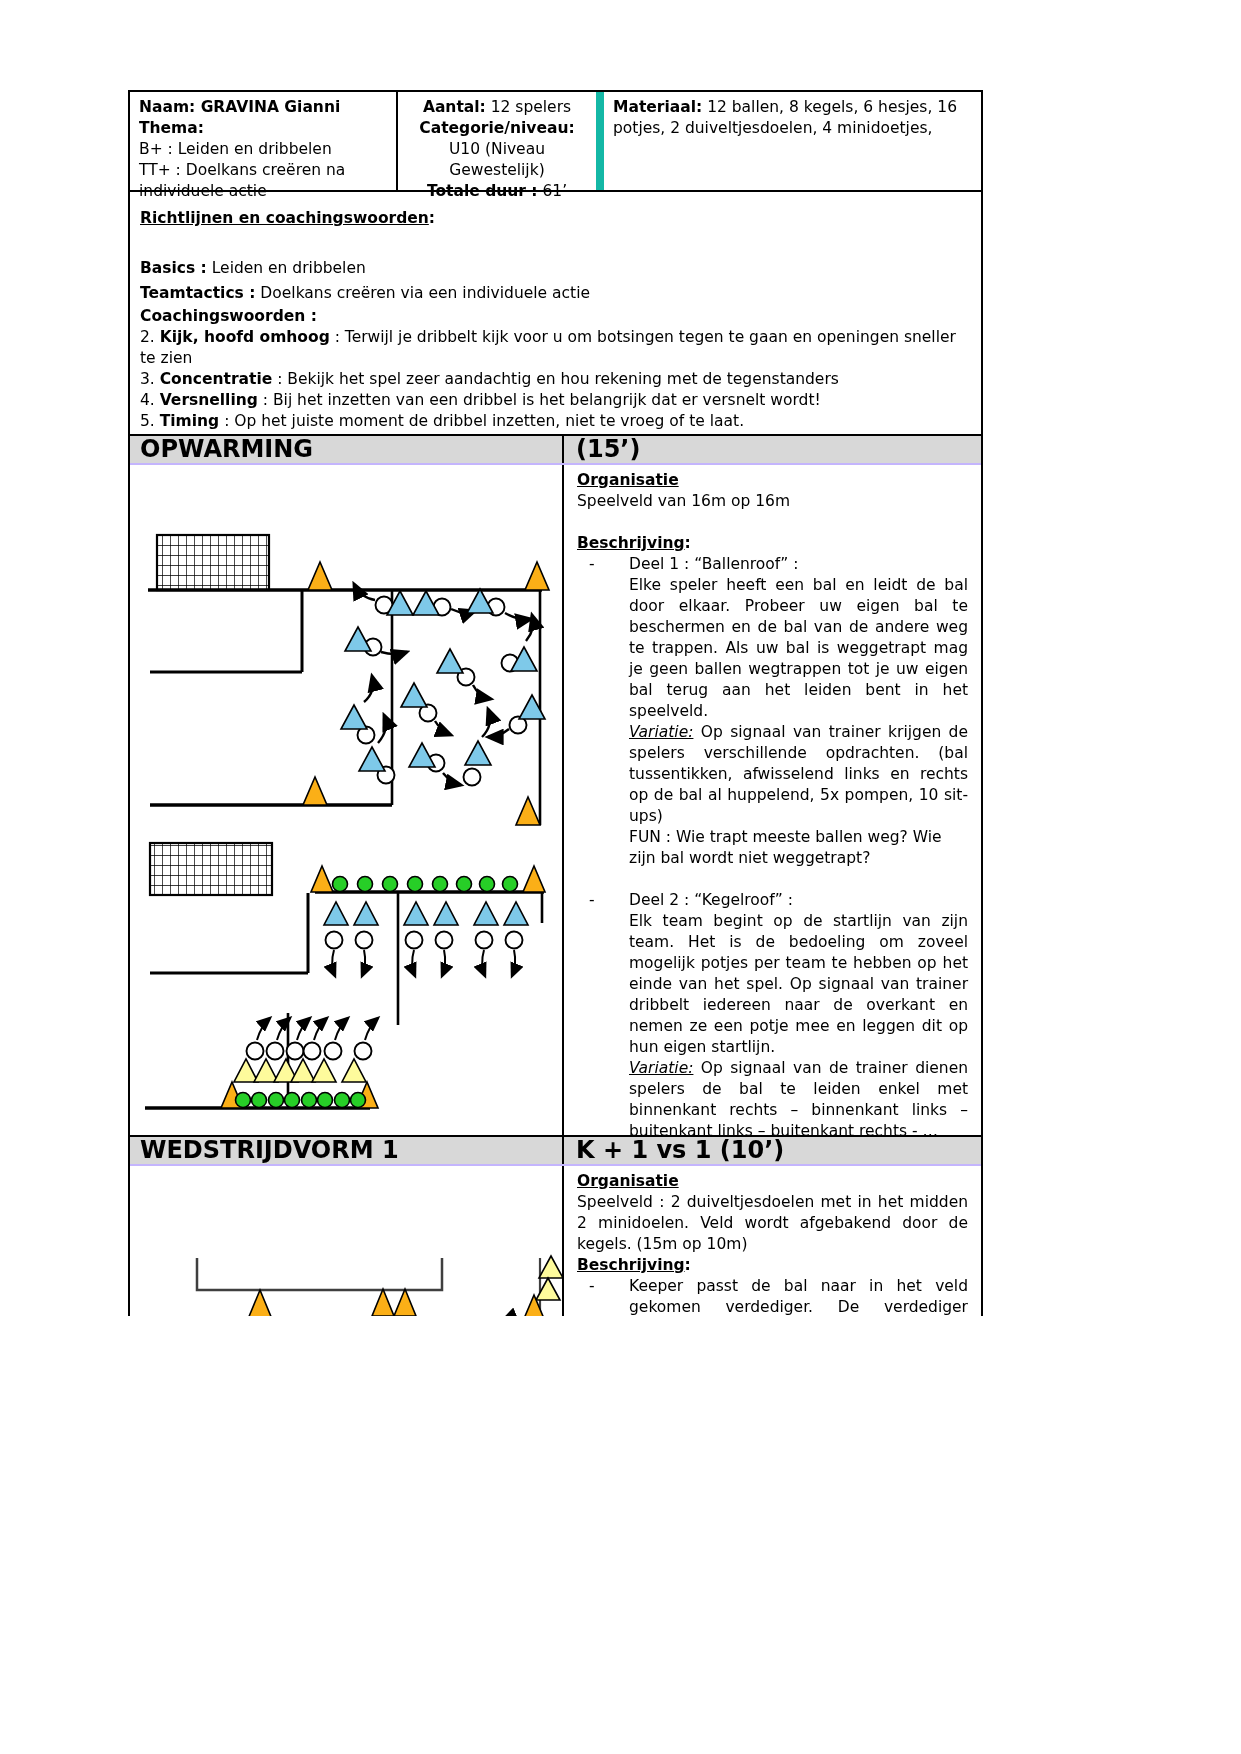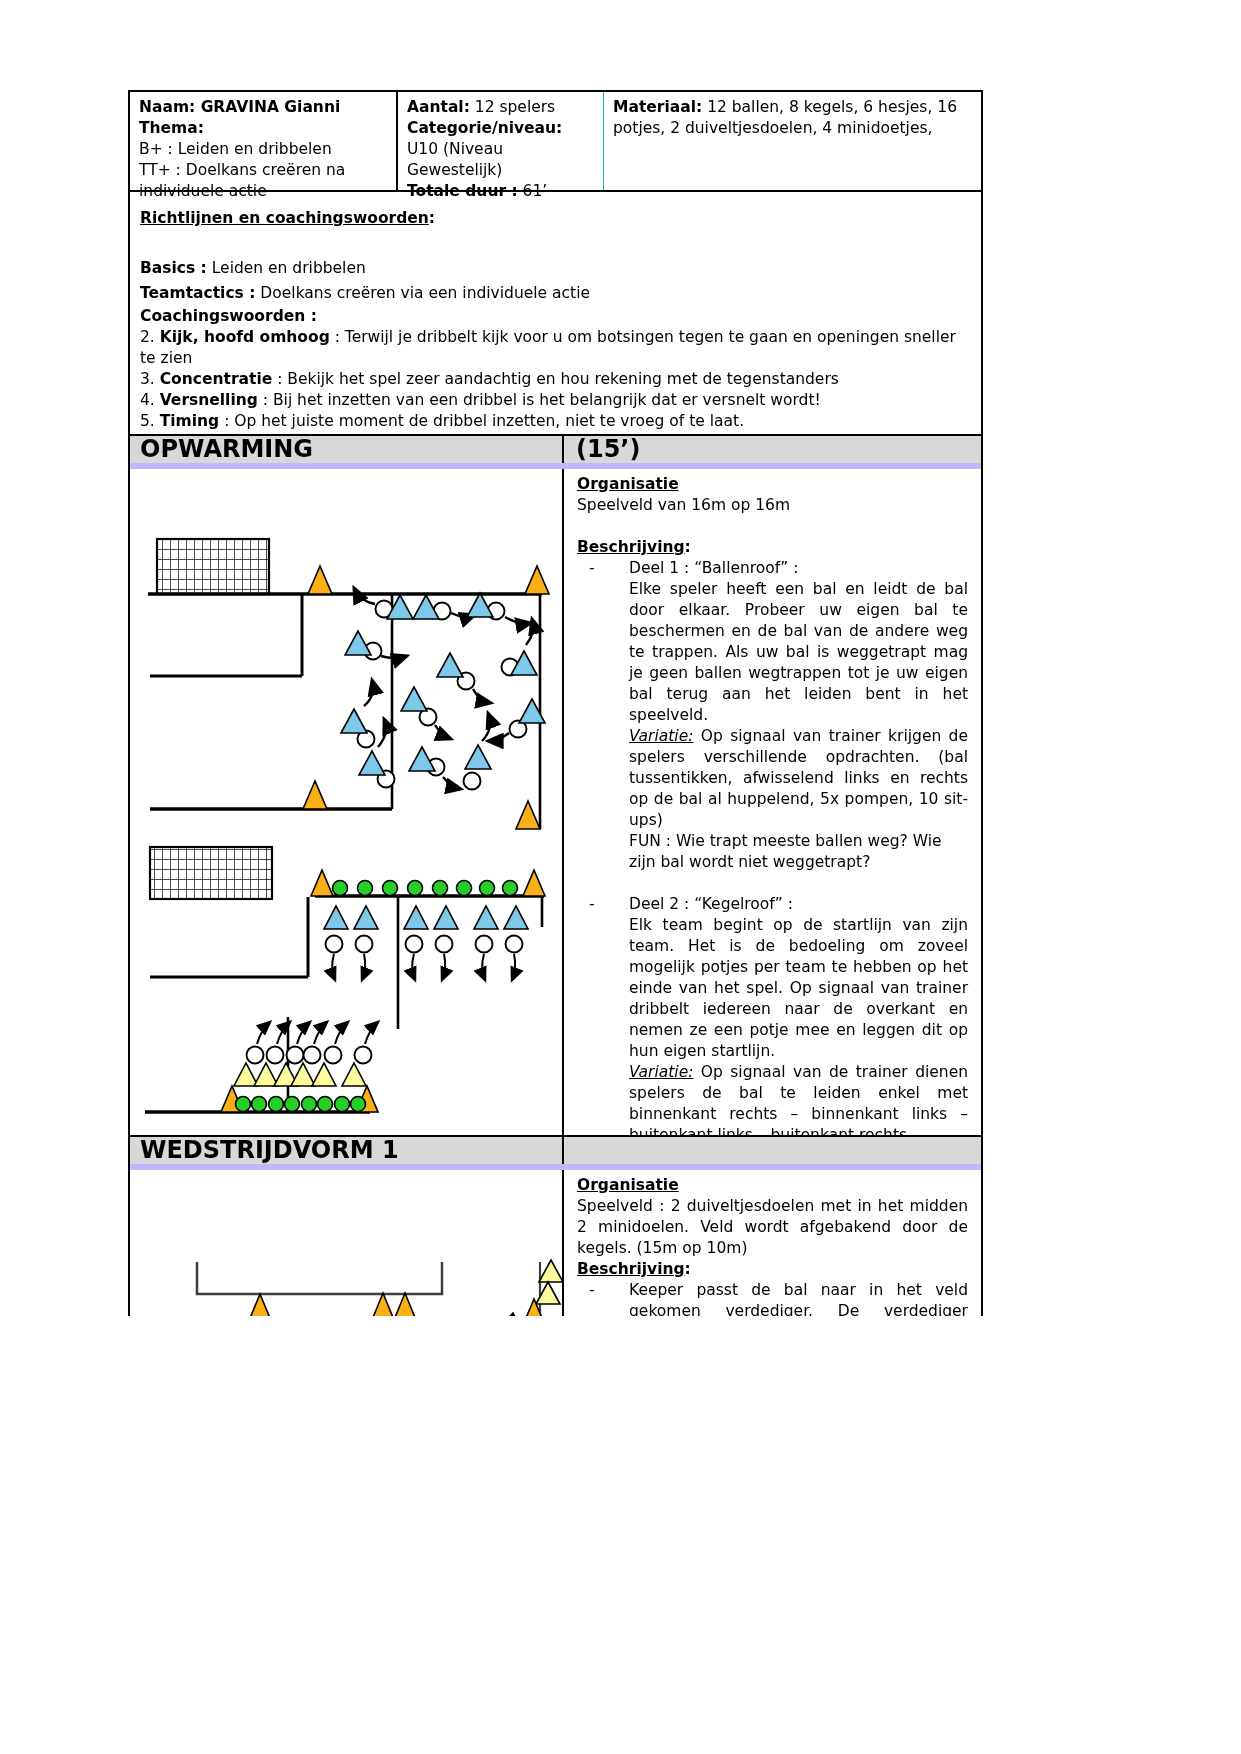--- a/index.html
+++ b/index.html
@@ -9,32 +9,32 @@
   *{box-sizing:border-box;}
   .row{display:flex;}
   .b{font-weight:bold;}
   .u{text-decoration:underline;}
   .iu{font-style:italic;text-decoration:underline;}
   .j{text-align:justify;}
   
   .row-head{height:98px;}
   .hc{padding:5px 9px;line-height:21px;}
   .hc1{width:268px;border-right:2px solid #000;}
-  .hc2{width:206px;border-right:1px solid #14b8a6;}
+  .hc2{width:206px;border-right:8px solid #14b8a6;text-align:center;}
   .hc3{flex:1;}
   
   .row-richt{height:244px;border-top:2px solid #000;padding:16px 10px;line-height:21px;overflow:hidden;}
   .gap8{height:8px;}.gap4{height:4px;}.gap2{height:2px;}
   
   .secbar{height:29px;background:#d8d8d8;border-top:2px solid #000;display:flex;
           font-weight:bold;font-size:24px;line-height:26px;}
   .secbar .left{width:434px;border-right:2px solid #000;padding:0 0 0 10px;}
   .secbar .right{flex:1;padding:0 0 0 12px;border-radius:11px;}
   
-  .secbody{display:flex;border-top:6px solid #c4b5fd;justify-content:flex-end;}
+  .secbody{display:flex;border-top:2px solid #c4b5fd;justify-content:flex-end;}
   .body1{height:672px;}
   .body2{height:424px;}
   .dcell{width:434px;border-right:2px solid #000;position:relative;overflow:hidden;}
   .tcell{flex:1;padding:5px 13px 0 13px;line-height:21px;overflow:hidden;}
   .blank{height:21px;}
   .bi{position:relative;padding-left:52px;}
   .bi .dash{position:absolute;left:12px;top:0;}
   
   svg{display:block;}
   .tb{fill:#7ec9e9;stroke:#000;stroke-width:1.6;}
@@ -318,20 +318,21 @@
           <div>Deel 2 : “Kegelroof” :</div>
           <div class="j">Elk team begint op de startlijn van zijn team. Het is de bedoeling om zoveel mogelijk potjes per team te hebben op het einde van het spel. Op signaal van trainer dribbelt iedereen naar de overkant en nemen ze een potje mee en leggen dit op hun eigen startlijn.</div>
           <div class="j"><span class="iu">Variatie:</span><span> Op signaal van de trainer dienen spelers de bal te leiden enkel met binnenkant rechts – binnenkant links – buitenkant links – buitenkant rechts - …</span></div>
         </div>
 
       </div>
     </div>
 
     <div class="secbar">
       <div class="left">WEDSTRIJDVORM 1</div>
+      <div class="right">K + 1 vs 1  (10’)</div>
     </div>
 
     <div class="secbody body2">
       <div class="dcell">
         <svg width="432" height="424" viewBox="0 0 432 424">
 
           <path class="fl2" d="M67 92 L67 124 L312 124 L312 92" stroke-width="2.5"></path>
           <line class="fl2" x1="410" y1="92" x2="410" y2="343" stroke-width="2.2"></line>
           <line class="fl2" x1="28" y1="343" x2="410" y2="343" stroke-width="2.8"></line>
           <path class="fl2" d="M128 343 A 63 70 0 0 1 253 343" stroke-width="2.2"></path>

